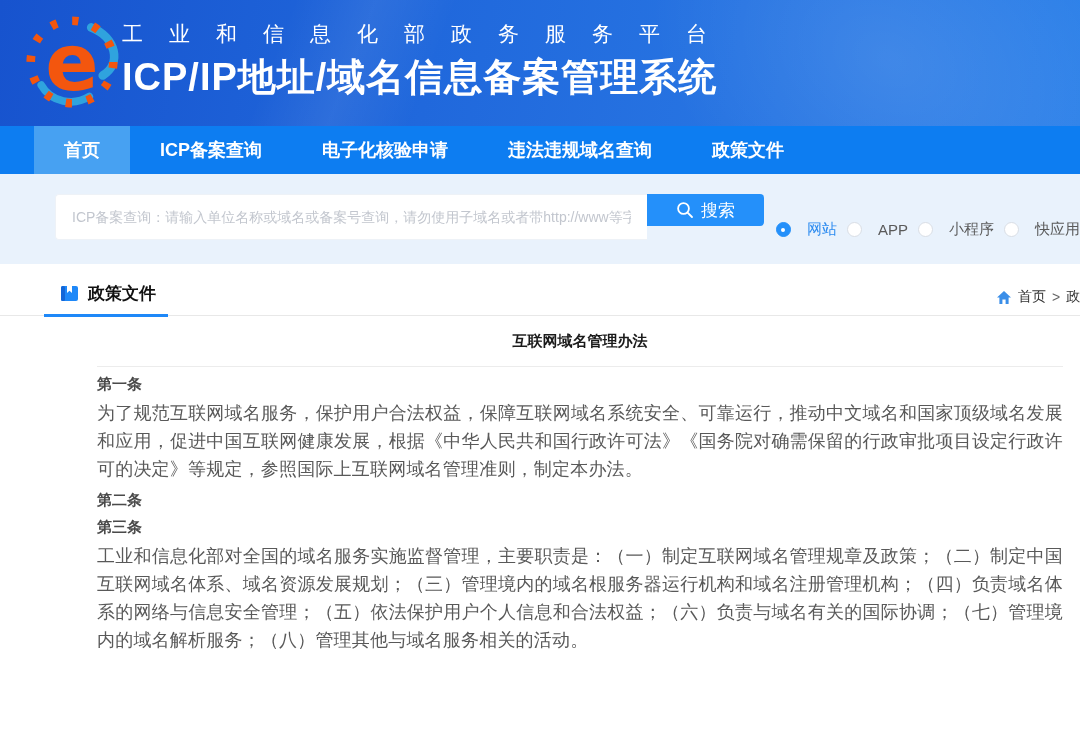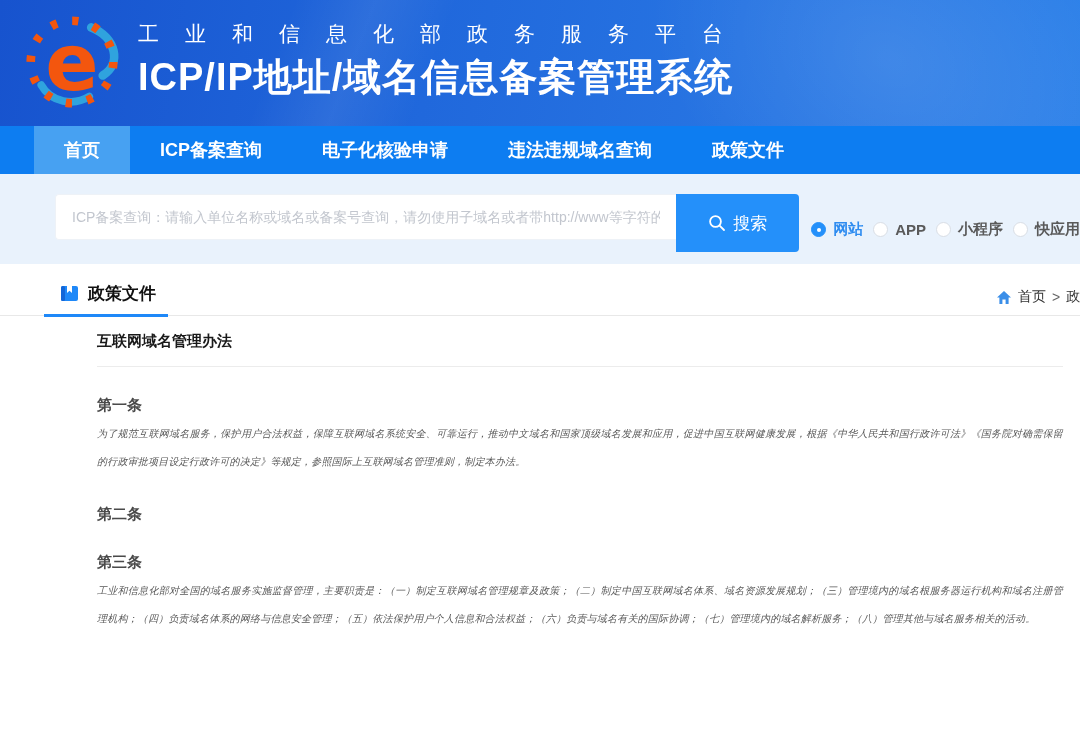--- a/index.html
+++ b/index.html
@@ -20,21 +20,21 @@
     content:""; position:absolute; left:-120px; top:-40px; width:900px; height:320px;
     background:linear-gradient(115deg,rgba(255,255,255,0) 42%,rgba(255,255,255,.07) 50%,rgba(255,255,255,0) 58%);
     transform:rotate(-4deg);
   }
   .hdr::after {
     content:""; position:absolute; right:-60px; top:-120px; width:500px; height:360px;
     background:radial-gradient(closest-side,rgba(255,255,255,.10),rgba(255,255,255,0));
     transform:rotate(25deg);
   }
   .logo { position:absolute; left:24px; top:8px; width:96px; height:108px; z-index:2; }
-  .hdr-text { position:absolute; left:138px; top:20px; z-index:2; }
+  .hdr-text { position:absolute; left:122px; top:20px; z-index:2; }
   .platform {
     color:#ffffff; font-size:21px; letter-spacing:26px; white-space:nowrap;
   }
   .systitle {
     margin-top:4px; color:#ffffff; font-size:38px; font-weight:bold;
     letter-spacing:1px; white-space:nowrap;
   }
 
   
   .nav {
@@ -52,30 +52,30 @@
   .search-sec { background:#e9f2fc; height:90px; padding:20px 0 0 55px; }
   .search-row { display:flex; align-items:flex-start; }
   .search-input {
     width:645px; height:46px; border:1px solid #eef2f7; border-right:none;
     border-radius:4px 0 0 4px; background:#ffffff; padding:0 16px;
     font-size:14px; color:#333; outline:none;
     font-family:"Liberation Sans","DejaVu Sans",sans-serif;
   }
   .search-input::placeholder { color:#c2c6ce; }
   .search-btn {
-    width:128px; height:58px; border:none; border-radius:0 4px 4px 0;
+    width:128px; height:32px; border:none; border-radius:0 4px 4px 0;
     background:#2490fa; color:#ffffff; font-size:17px; cursor:pointer;
     display:flex; align-items:center; justify-content:center; gap:7px;
     font-family:Liberation Sans, sans-serif;
   }
   .radios {
     display:flex; align-items:center; gap:10px; margin-left:12px;
     margin-top:26px; white-space:nowrap;
   }
-  .radio { display:flex; align-items:center; gap:7px; cursor:pointer; font-size:15px; color:#5a5a5a;font-weight:bold; }
+  .radio { display:flex; align-items:center; gap:16px; cursor:pointer; font-size:15px; color:#5a5a5a; }
   .rdot {
     width:15px; height:15px; border-radius:50%; background:#ffffff;
     border:1px solid #d9dee5; display:inline-block; position:relative; flex:0 0 15px;
   }
   .radio.sel { color:#2e8cf0; }
   .radio.sel .rdot { background:#2490fa; border-color:#2490fa; }
   .radio.sel .rdot::after {
     content:""; position:absolute; left:4.5px; top:4.5px; width:4px; height:4px;
     border-radius:50%; background:#ffffff;
   }
@@ -90,25 +90,25 @@
   .sec-title { font-size:17px; font-weight:bold; color:#111; }
   .blue-underline { position:absolute; left:44px; bottom:-2px; width:124px; height:3px; background:#1e88f8; }
   .breadcrumb {
     position:absolute; left:996px; top:10px; display:flex; align-items:center; gap:6px;
     font-size:14px; color:#333; white-space:nowrap;
   }
   .breadcrumb a { color:#333; text-decoration:none; cursor:pointer; }
   .crumb-sep { color:#666; }
 
   .doc { padding:0 17px 0 97px; }
-  .doc-title { font-size:15px; font-weight:bold; color:#1a1a1a; margin-top:16px; }
+  .doc-title { text-align:center; font-size:15px; font-weight:bold; color:#1a1a1a; margin-top:16px; }
   .title-sep { border:none; border-top:1px solid #ececec; margin-top:15px; }
   .chapter { font-size:18px; font-weight:bold; color:#1a1a1a; margin-top:30px; letter-spacing:1px; }
-  .art-head { font-size:15px; font-weight:600; color:#4a4a4a; margin-top:29px; }
-  .art-body { font-size:10px; color:#595959; line-height:28px; margin-top:5px; letter-spacing:.2px; text-align:justify;font-style:italic; }
+  .art-head { font-size:15px; font-weight:600; color:#4a4a4a; margin-top:8px; }
+  .art-body { font-size:18px; color:#595959; line-height:28px; margin-top:5px; letter-spacing:.2px; text-align:justify; }
 </style>
 </head>
 <body>
 
 <div class="page">
 
   <header class="hdr">
     <div class="logo">
       <svg viewBox="0 0 100 104" width="96" height="108" aria-hidden="true">
         <path d="M70 16 C96 26 102 54 82 66" stroke="#2fa3de" stroke-width="9" fill="none" stroke-linecap="round"></path>

